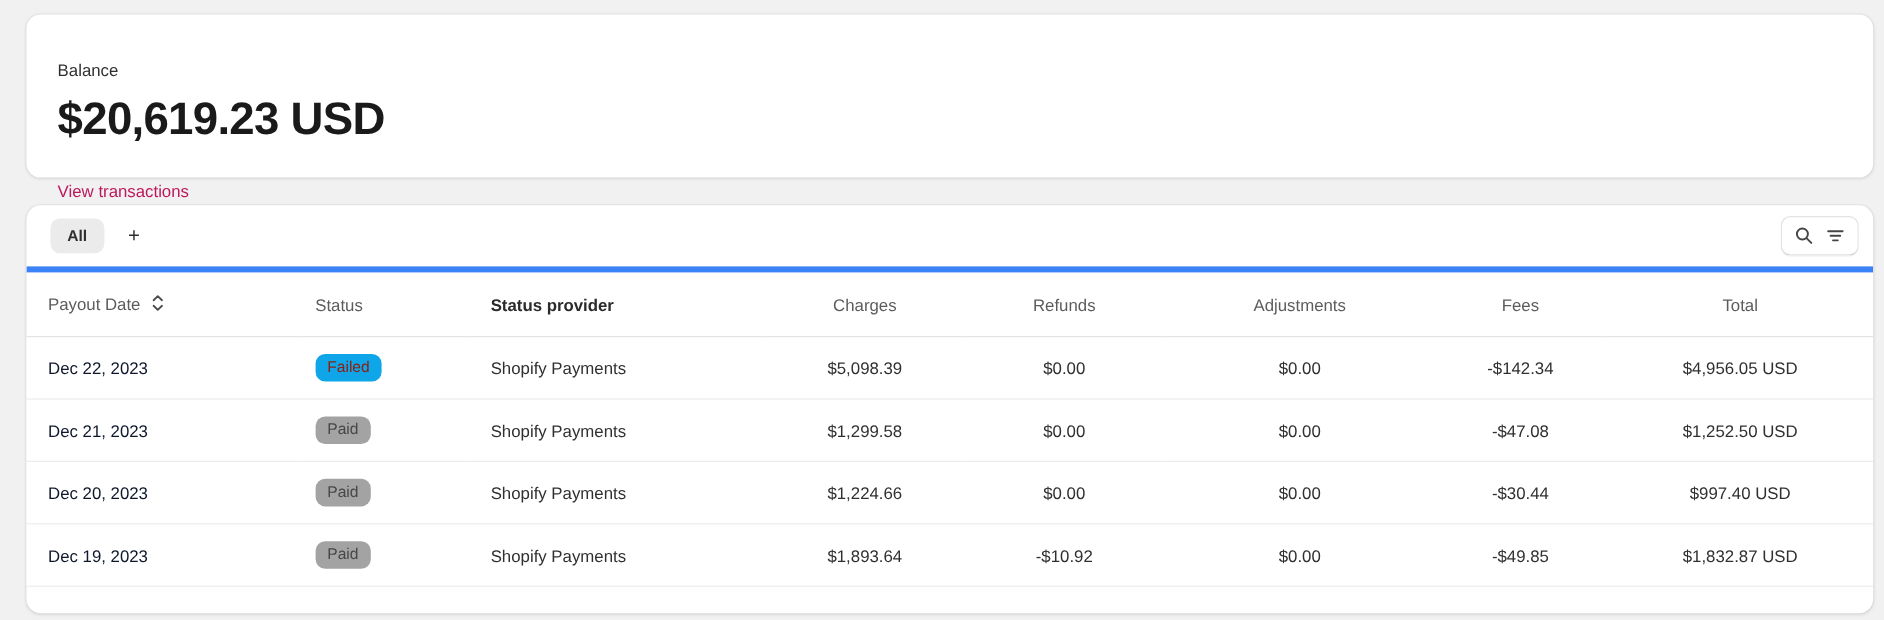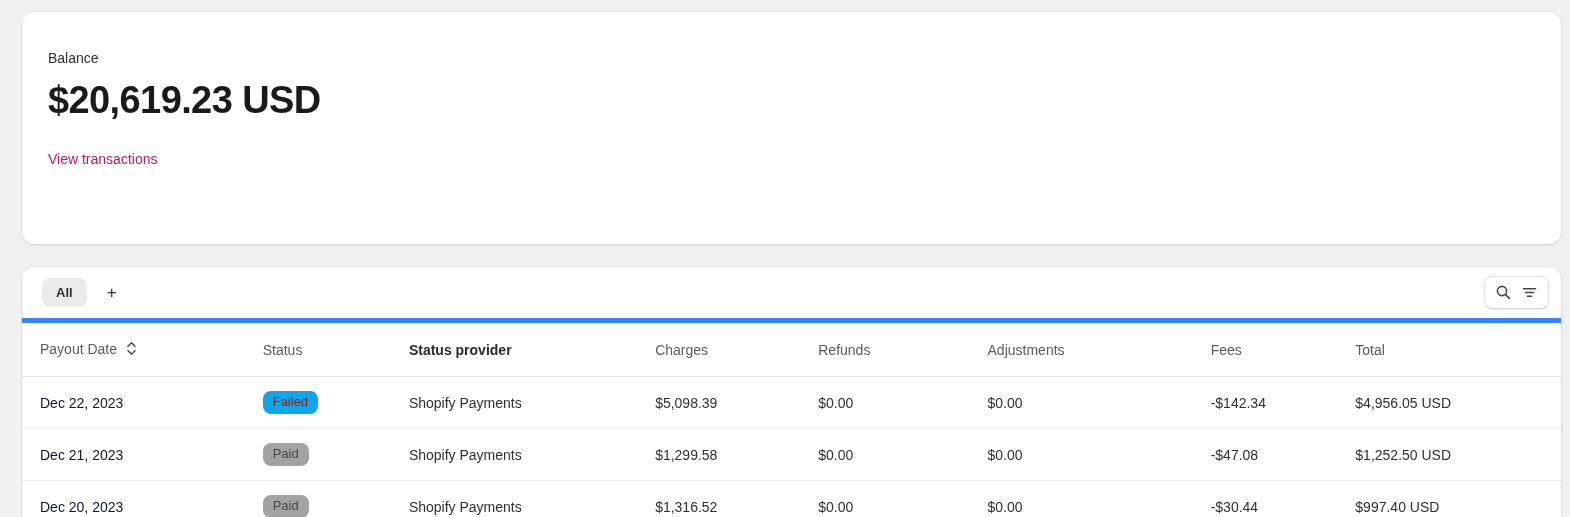--- a/index.html
+++ b/index.html
@@ -13,21 +13,21 @@
   .card {
     background: #ffffff;
     border-radius: 12px;
     box-shadow: 0 1px 3px rgba(0,0,0,0.09), 0 0 0 1px rgba(0,0,0,0.03);
     margin-left: 22px;
     margin-right: 9px;
   }
   
   .balance-card {
     margin-top: 12px;
-    height: 232px;
+    height: 136px;
     padding: 38px 26px 28px 26px;
   }
   .balance-label { font-size: 14px; color: #303030; }
   .balance-amount {
     margin-top: 13px;
     font-size: 38px;
     font-weight: 700;
     letter-spacing: -0.6px;
     color: #1a1a1a;
   }
@@ -100,21 +100,21 @@
     font-weight: 400;
     font-size: 14px;
     color: #5c5c5c;
     text-align: left;
     padding: 18px 16px 17px 16px;
     border-bottom: 1px solid #e3e3e3;
     white-space: nowrap;
     cursor: pointer;
   }
   thead th.col-provider { color: #2b2b2b; font-weight: 600; }
-  thead th.num, td.num { text-align: left; }
+  thead th.num, td.num { text-align: center; }
   thead th:first-child, td:first-child { padding-left: 18px; }
   td {
     padding: 14px 16px;
     border-bottom: 1px solid #ebebeb;
     color: #303030;
     white-space: nowrap;
   }
   tbody tr { background: #ffffff; }
   .date-link { color: #0f172a; text-decoration: none; cursor: pointer; }
   .sort-icon { vertical-align: -2px; margin-left: 5px; }
@@ -222,21 +222,21 @@
     </tr>
 
     <tr>
       <td>
         <a class="date-link">Dec 20, 2023</a>
       </td>
       <td>
         <span class="badge default">Paid</span>
       </td>
       <td>Shopify Payments</td>
-      <td class="num">$1,316.52</td>
+      <td class="num">$1,224.66</td>
       <td class="num">$0.00</td>
       <td class="num">$0.00</td>
       <td class="num">-$30.44</td>
       <td class="num">$997.40 USD</td>
     </tr>
 
     <tr>
       <td>
         <a class="date-link">Dec 19, 2023</a>
       </td>

